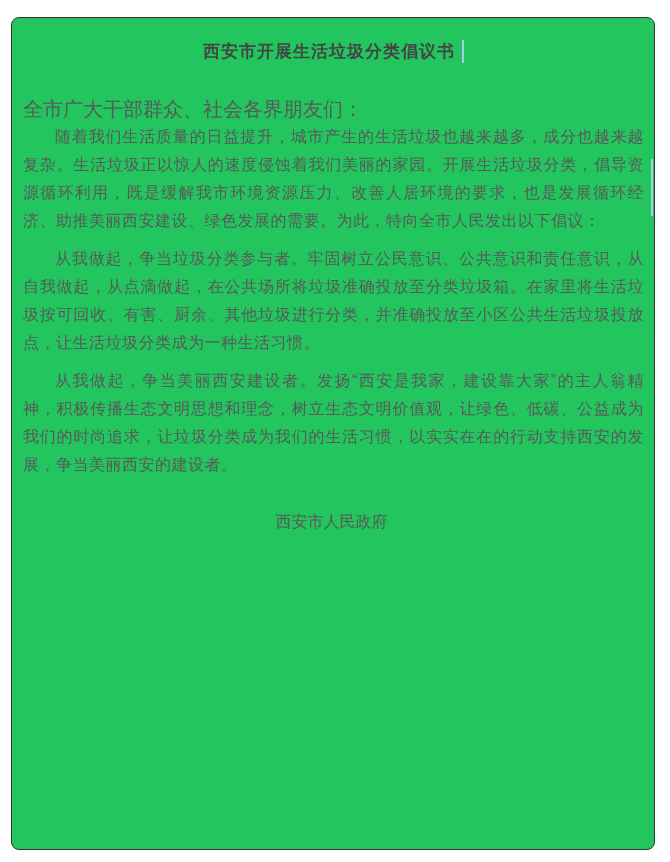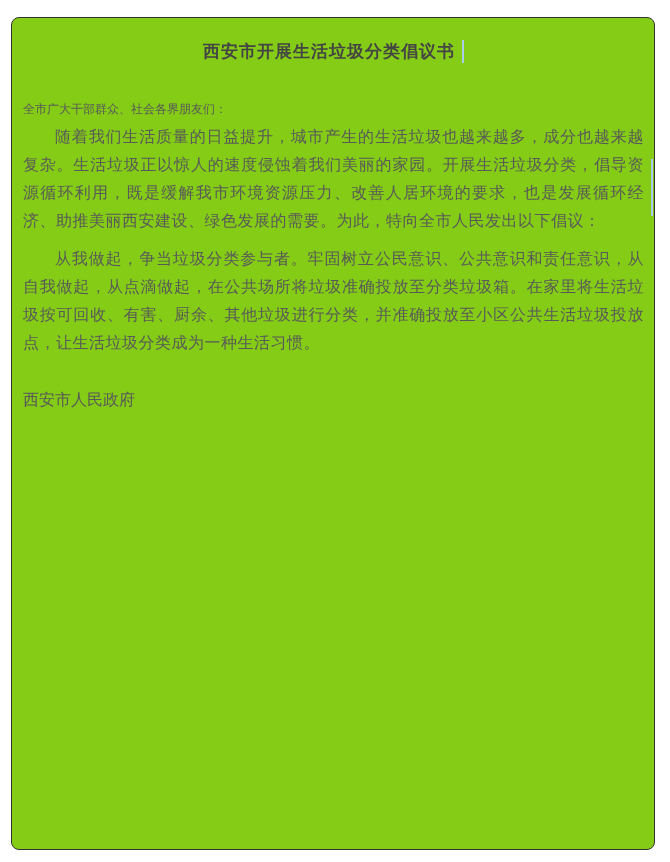--- a/index.html
+++ b/index.html
@@ -13,21 +13,21 @@
     overflow: hidden;
   }
   .doc {
     position: relative;
     margin: 17px 15px 12px 11px;
     width: 644px;
     height: 833px;
     border: 1px solid #333333;
     border-radius: 8px;
     padding: 20px 10px 10px 11px;
-    background: #84cc16;
+    background: #22c55e;
   }
   .title-row {
     text-align: center;
     margin-top: 1px;
     height: 24px;
     line-height: 24px;
     white-space: nowrap;
   }
   .doc-title {
     font-size: 17px;
@@ -39,36 +39,36 @@
   .title-cursor {
     display: inline-block;
     width: 2px;
     height: 23px;
     background: #aacbe9;
     margin-left: 7px;
     vertical-align: middle;
   }
   .salutation {
     margin-top: 32px;
-    font-size: 12px;
+    font-size: 20px;
     line-height: 28px;
     color: #595959;
   }
   .body-para {
     font-size: 16px;
     line-height: 28px;
     color: #595959;
     text-indent: 2em;
     text-align: justify;
     letter-spacing: 0.5px;
   }
   .body-para + .body-para { margin-top: 10px; }
   .sign-block {
     margin-top: 29px;
-    text-align: left;
+    text-align: center;
     padding-right: 4px;
   }
   .sign-line {
     font-size: 16px;
     line-height: 28px;
     color: #595959;
   }
   .edge-marker {
     position: absolute;
     top: 141px;
@@ -85,20 +85,21 @@
   <div class="doc">
 
     <div class="title-row">
       <span class="doc-title">西安市开展生活垃圾分类倡议书</span><span class="title-cursor"></span>
     </div>
 
     <div class="salutation">全市广大干部群众、社会各界朋友们：</div>
 
     <p class="body-para">随着我们生活质量的日益提升，城市产生的生活垃圾也越来越多，成分也越来越复杂。生活垃圾正以惊人的速度侵蚀着我们美丽的家园。开展生活垃圾分类，倡导资源循环利用，既是缓解我市环境资源压力、改善人居环境的要求，也是发展循环经济、助推美丽西安建设、绿色发展的需要。为此，特向全市人民发出以下倡议：</p>
     <p class="body-para">从我做起，争当垃圾分类参与者。牢固树立公民意识、公共意识和责任意识，从自我做起，从点滴做起，在公共场所将垃圾准确投放至分类垃圾箱。在家里将生活垃圾按可回收、有害、厨余、其他垃圾进行分类，并准确投放至小区公共生活垃圾投放点，让生活垃圾分类成为一种生活习惯。</p>
+    <p class="body-para">从我做起，争当美丽西安建设者。发扬“西安是我家，建设靠大家”的主人翁精神，积极传播生态文明思想和理念，树立生态文明价值观，让绿色、低碳、公益成为我们的时尚追求，让垃圾分类成为我们的生活习惯，以实实在在的行动支持西安的发展，争当美丽西安的建设者。</p>
 
     <div class="sign-block">
       <div class="sign-line">西安市人民政府</div>
     </div>
 
     <div class="edge-marker"></div>
   </div>
 </div>
 
 </body></html>

